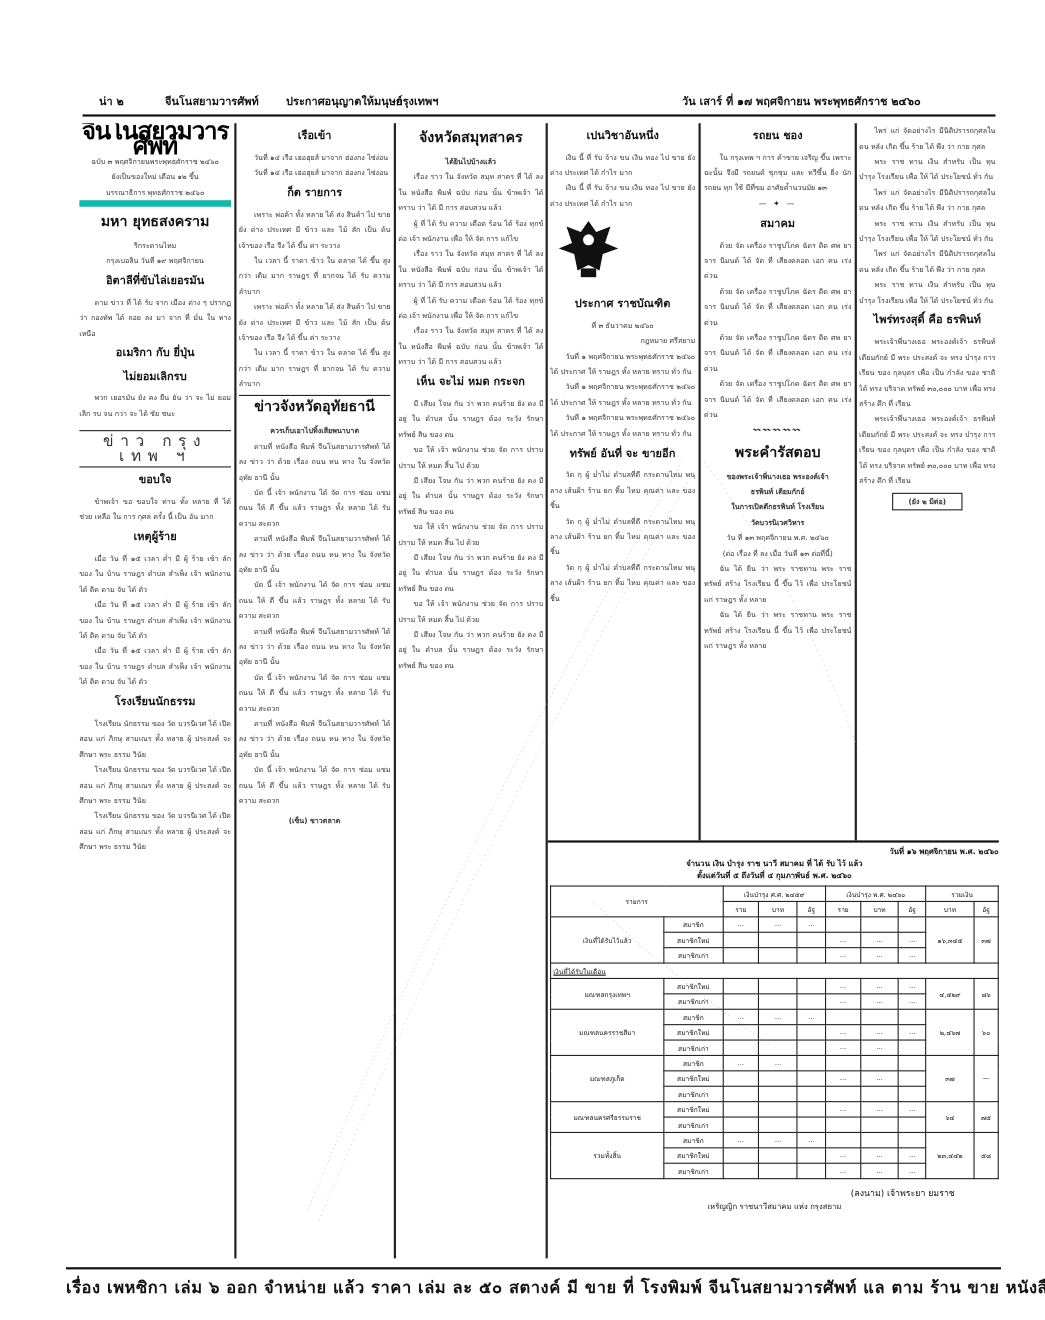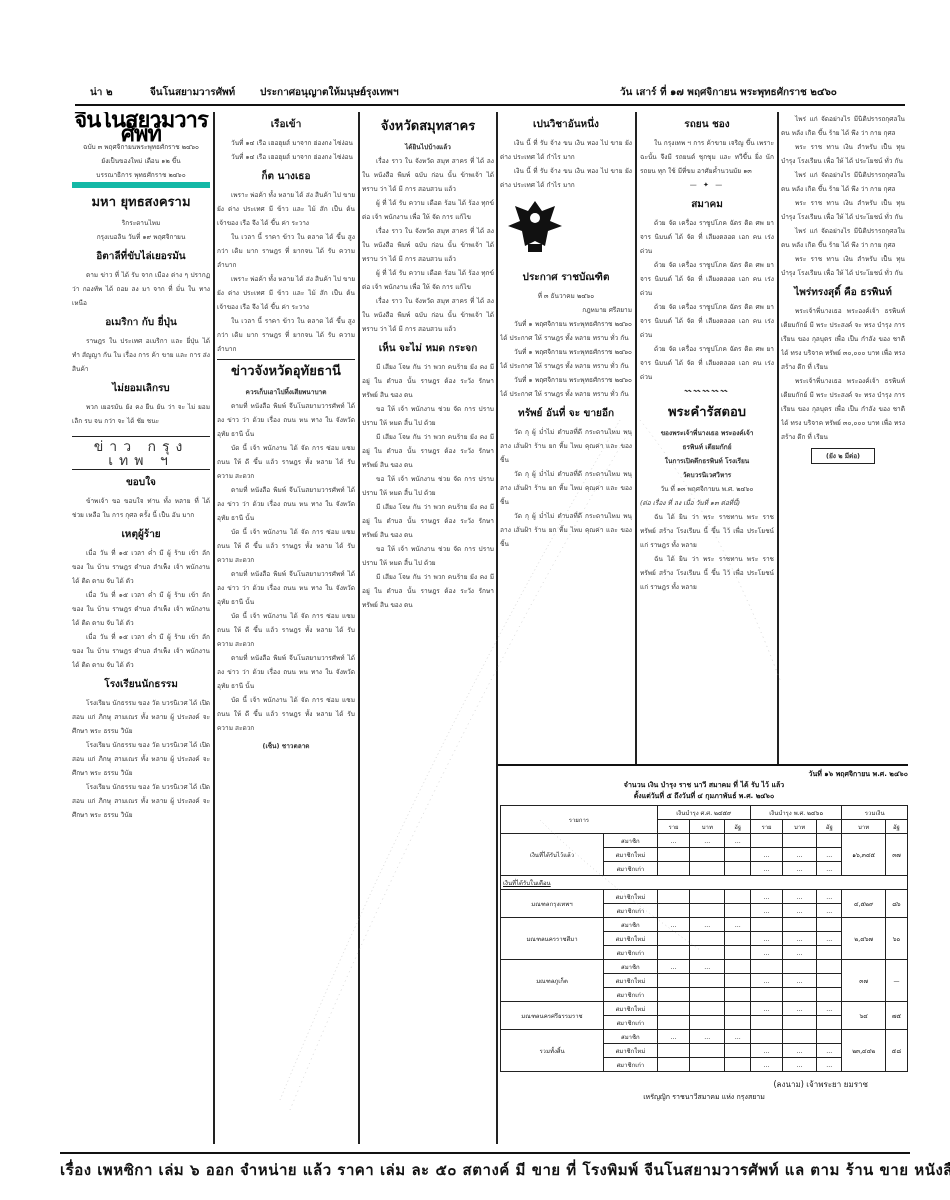--- a/index.html
+++ b/index.html
@@ -44,41 +44,40 @@
   <div class="masthead">จีนโนสยามวารศัพท์</div>
   <div style="text-align:center;">ฉบับ ๓ พฤศจิกายนพระพุทธศักราช ๒๔๖๐</div>
   <div style="text-align:center;">ยังเป็นของใหม่ เดือน ๑๒ ขึ้น</div>
   <div style="text-align:center;border-bottom:6px solid #14b8a6;">บรรณาธิการ พุทธศักราช ๒๔๖๐</div>
   <div class="t big">มหา ยุทธสงคราม</div>
   <div style="text-align:center;">ริกระดานไหม</div>
   <div style="text-align:center;">กรุงเบอลิน วันที่ ๑๙ พฤศจิกายน</div>
   <div class="t">อิตาลีที่ขับไล่เยอรมัน</div>
   <div class="p">ตาม ข่าว ที่ ได้ รับ จาก เมือง ต่าง ๆ ปรากฏ ว่า กองทัพ ได้ ถอย ลง มา จาก ที่ มั่น ใน ทาง เหนือ</div>
   <div class="t">อเมริกา กับ ยี่ปุ่น</div>
-  <div class="p">ราษฎร ใน ประเทศ อเมริกา และ ยี่ปุ่น ได้ ทำ สัญญา กัน ใน เรื่อง การ ค้า ขาย และ การ ส่ง สินค้า</div>
   <div class="t">ไม่ยอมเลิกรบ</div>
   <div class="p">พวก เยอรมัน ยัง คง ยืน ยัน ว่า จะ ไม่ ยอม เลิก รบ จน กว่า จะ ได้ ชัย ชนะ</div>
   <div class="section-bar" style="margin-top:8px;">ข่าว กรุง เทพ ฯ</div>
   <div class="t">ขอบใจ</div>
   <div class="p">ข้าพเจ้า ขอ ขอบใจ ท่าน ทั้ง หลาย ที่ ได้ ช่วย เหลือ ใน การ กุศล ครั้ง นี้ เป็น อัน มาก</div>
   <div class="t">เหตุผู้ร้าย</div>
   <div class="p">เมื่อ วัน ที่ ๑๕ เวลา ค่ำ มี ผู้ ร้าย เข้า ลัก ของ ใน บ้าน ราษฎร ตำบล สำเพ็ง เจ้า พนักงาน ได้ ติด ตาม จับ ได้ ตัว</div>
   <div class="p">เมื่อ วัน ที่ ๑๕ เวลา ค่ำ มี ผู้ ร้าย เข้า ลัก ของ ใน บ้าน ราษฎร ตำบล สำเพ็ง เจ้า พนักงาน ได้ ติด ตาม จับ ได้ ตัว</div>
   <div class="p">เมื่อ วัน ที่ ๑๕ เวลา ค่ำ มี ผู้ ร้าย เข้า ลัก ของ ใน บ้าน ราษฎร ตำบล สำเพ็ง เจ้า พนักงาน ได้ ติด ตาม จับ ได้ ตัว</div>
   <div class="t">โรงเรียนนักธรรม</div>
   <div class="p">โรงเรียน นักธรรม ของ วัด บวรนิเวศ ได้ เปิด สอน แก่ ภิกษุ สามเณร ทั้ง หลาย ผู้ ประสงค์ จะ ศึกษา พระ ธรรม วินัย</div>
   <div class="p">โรงเรียน นักธรรม ของ วัด บวรนิเวศ ได้ เปิด สอน แก่ ภิกษุ สามเณร ทั้ง หลาย ผู้ ประสงค์ จะ ศึกษา พระ ธรรม วินัย</div>
   <div class="p">โรงเรียน นักธรรม ของ วัด บวรนิเวศ ได้ เปิด สอน แก่ ภิกษุ สามเณร ทั้ง หลาย ผู้ ประสงค์ จะ ศึกษา พระ ธรรม วินัย</div>
 </div>
 
 <div class="col" style="top:112px;left:217px;width:138px;height:1030px;">
   <div class="t">เรือเข้า</div>
   <div class="p">วันที่ ๑๔ เรือ เฮอฮุยส์ มาจาก ฮ่องกง ไซ่ง่อน</div>
   <div class="p">วันที่ ๑๔ เรือ เฮอฮุยส์ มาจาก ฮ่องกง ไซ่ง่อน</div>
-  <div class="t">ก็ต นางเธอ</div>
+  <div class="t">ก็ต รายการ</div>
   <div class="p">เพราะ พ่อค้า ทั้ง หลาย ได้ ส่ง สินค้า ไป ขาย ยัง ต่าง ประเทศ มี ข้าว และ ไม้ สัก เป็น ต้น เจ้าของ เรือ จึง ได้ ขึ้น ค่า ระวาง</div>
   <div class="p">ใน เวลา นี้ ราคา ข้าว ใน ตลาด ได้ ขึ้น สูง กว่า เดิม มาก ราษฎร ที่ ยากจน ได้ รับ ความ ลำบาก</div>
   <div class="p">เพราะ พ่อค้า ทั้ง หลาย ได้ ส่ง สินค้า ไป ขาย ยัง ต่าง ประเทศ มี ข้าว และ ไม้ สัก เป็น ต้น เจ้าของ เรือ จึง ได้ ขึ้น ค่า ระวาง</div>
   <div class="p">ใน เวลา นี้ ราคา ข้าว ใน ตลาด ได้ ขึ้น สูง กว่า เดิม มาก ราษฎร ที่ ยากจน ได้ รับ ความ ลำบาก</div>
   <div class="t big" style="border-top:1px solid #222;">ข่าวจังหวัดอุทัยธานี</div>
   <div style="text-align:center;font-weight:bold;">ควรเก็บเอาไปทิ้งเสียพนาบาต</div>
   <div class="p">ตามที่ หนังสือ พิมพ์ จีนโนสยามวารศัพท์ ได้ ลง ข่าว ว่า ด้วย เรื่อง ถนน หน ทาง ใน จังหวัด อุทัย ธานี นั้น</div>
   <div class="p">บัด นี้ เจ้า พนักงาน ได้ จัด การ ซ่อม แซม ถนน ให้ ดี ขึ้น แล้ว ราษฎร ทั้ง หลาย ได้ รับ ความ สะดวก</div>
   <div class="p">ตามที่ หนังสือ พิมพ์ จีนโนสยามวารศัพท์ ได้ ลง ข่าว ว่า ด้วย เรื่อง ถนน หน ทาง ใน จังหวัด อุทัย ธานี นั้น</div>
   <div class="p">บัด นี้ เจ้า พนักงาน ได้ จัด การ ซ่อม แซม ถนน ให้ ดี ขึ้น แล้ว ราษฎร ทั้ง หลาย ได้ รับ ความ สะดวก</div>
@@ -137,21 +136,21 @@
   <div class="p">ด้วย จัด เครื่อง ราชูปโภค ฉัตร ติด ศพ ยาจาร นิมนต์ ได้ จัด ที่ เสียงตลอด เอก คน เร่งด่วน</div>
   <div class="p">ด้วย จัด เครื่อง ราชูปโภค ฉัตร ติด ศพ ยาจาร นิมนต์ ได้ จัด ที่ เสียงตลอด เอก คน เร่งด่วน</div>
   <div class="p">ด้วย จัด เครื่อง ราชูปโภค ฉัตร ติด ศพ ยาจาร นิมนต์ ได้ จัด ที่ เสียงตลอด เอก คน เร่งด่วน</div>
   <div class="dash">〰〰〰〰〰</div>
   <div class="t big">พระคำรัสตอบ</div>
   <div style="text-align:center;font-weight:bold;">ของพระเจ้าพี่นางเธอ พระองค์เจ้า</div>
   <div style="text-align:center;font-weight:bold;">ธรพินท์ เตียมกักย์</div>
   <div style="text-align:center;font-weight:bold;">ในการเปิดตึกธรพินท์ โรงเรียน</div>
   <div style="text-align:center;font-weight:bold;">วัดบวรนิเวศวิหาร</div>
   <div style="text-align:center;">วัน ที่ ๑๓ พฤศจิกายน พ.ศ. ๒๔๖๐</div>
-  <div style="font-style:italic;">(ต่อ เรื่อง ที่ ลง เมื่อ วันที่ ๑๓ ต่อที่นี้)</div>
+  <div style="text-align:center;">(ต่อ เรื่อง ที่ ลง เมื่อ วันที่ ๑๓ ต่อที่นี้)</div>
   <div class="p">ฉัน ได้ ยิน ว่า พระ ราชทาน พระ ราช ทรัพย์ สร้าง โรงเรียน นี้ ขึ้น ไว้ เพื่อ ประโยชน์ แก่ ราษฎร ทั้ง หลาย</div>
   <div class="p">ฉัน ได้ ยิน ว่า พระ ราชทาน พระ ราช ทรัพย์ สร้าง โรงเรียน นี้ ขึ้น ไว้ เพื่อ ประโยชน์ แก่ ราษฎร ทั้ง หลาย</div>
 </div>
 
 <div class="col" style="top:112px;left:781px;width:124px;height:650px;">
   <div class="p">ไพร่ แก่ จัดอย่างไร มีนิติปรารถกุศลใน ตน หลัง เกิด ขึ้น ร้าย ได้ พึง ว่า กาย กุศล</div>
   <div class="p">พระ ราช ทาน เงิน สำหรับ เป็น ทุน บำรุง โรงเรียน เพื่อ ให้ ได้ ประโยชน์ ทั่ว กัน</div>
   <div class="p">ไพร่ แก่ จัดอย่างไร มีนิติปรารถกุศลใน ตน หลัง เกิด ขึ้น ร้าย ได้ พึง ว่า กาย กุศล</div>
   <div class="p">พระ ราช ทาน เงิน สำหรับ เป็น ทุน บำรุง โรงเรียน เพื่อ ให้ ได้ ประโยชน์ ทั่ว กัน</div>
   <div class="p">ไพร่ แก่ จัดอย่างไร มีนิติปรารถกุศลใน ตน หลัง เกิด ขึ้น ร้าย ได้ พึง ว่า กาย กุศล</div>

